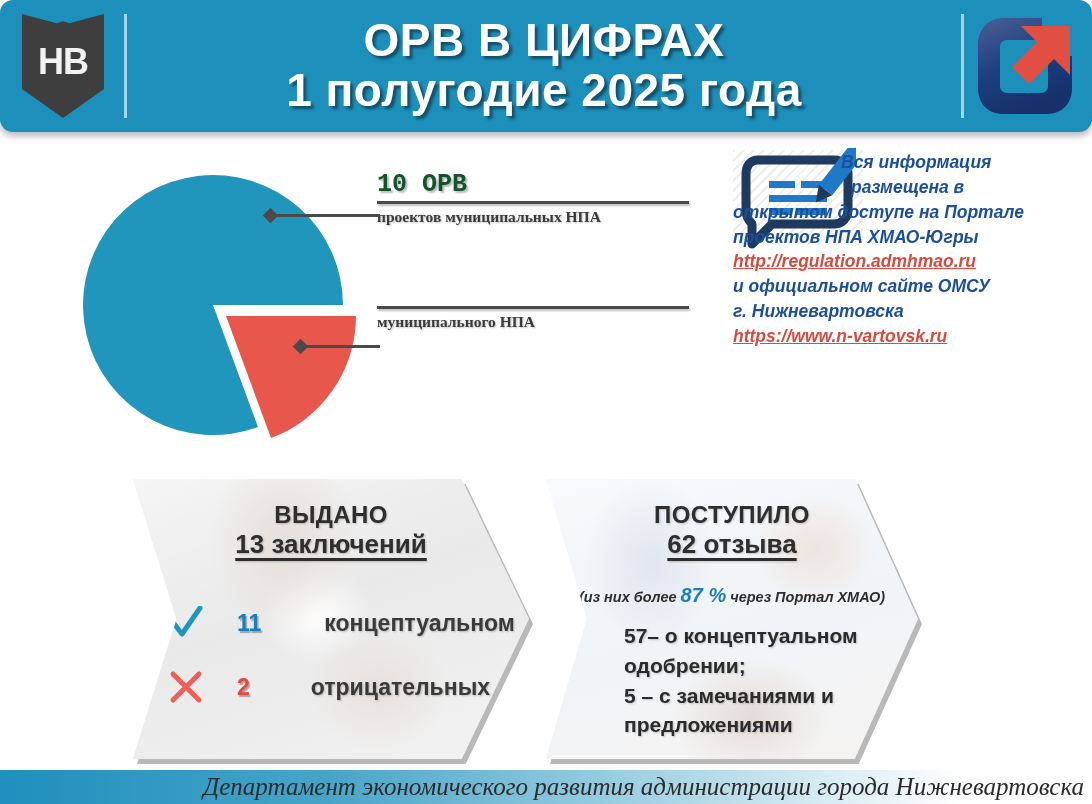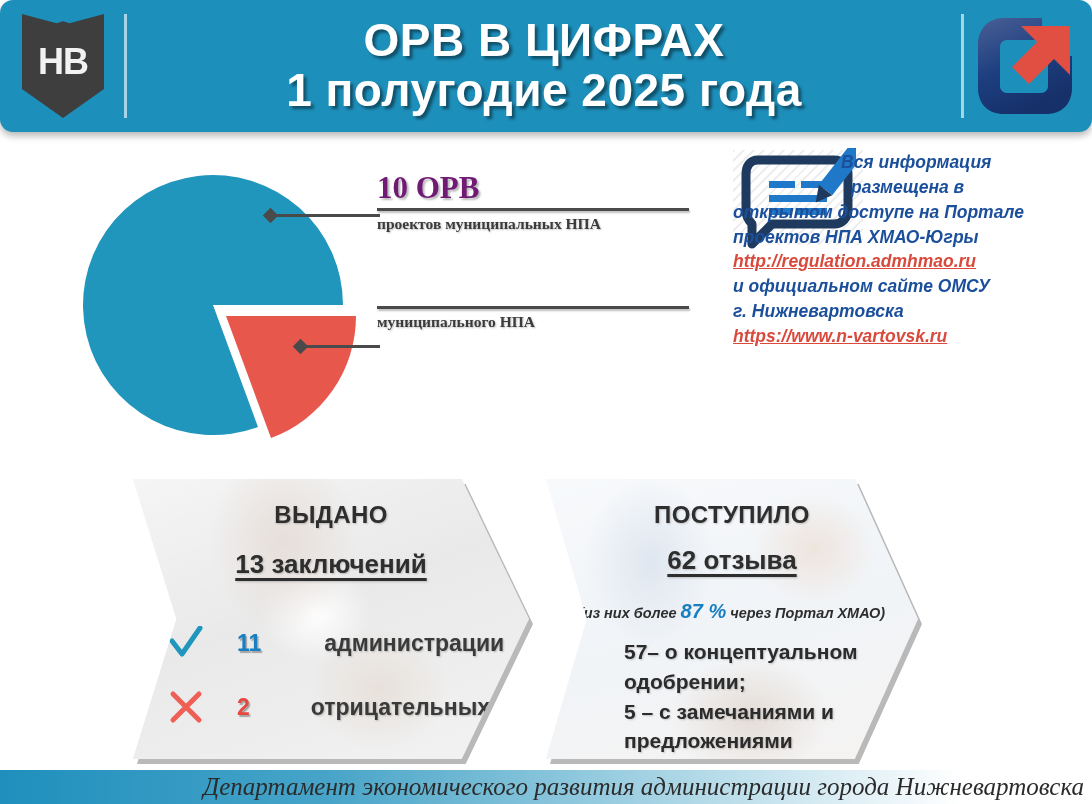--- a/index.html
+++ b/index.html
@@ -61,22 +61,22 @@
   }
 
   
   .pie-wrap{
     position:absolute; left:55px; top:150px; width:320px; height:310px;
   }
 
   
   .callout{ position:absolute; }
   .callout .big{
-    font-family:Liberation Serif, serif;
-    font-weight:bold; font-size:31px; color:#701a75;
+    font-family:Liberation Mono, monospace;
+    font-weight:bold; font-size:25px; color:#14532d;
     text-shadow:2px 2px 2px rgba(0,0,0,.28);
     line-height:1.05; white-space:nowrap;
   }
   .callout .rule{
     height:3px; background:#4a4a4a; margin:3px 0 4px 0;
     box-shadow:1px 2px 2px rgba(0,0,0,.25);
   }
   .callout .small{
     font-family:Liberation Serif, serif;
     font-weight:bold; font-size:15.5px; color:#3b3b3b;
@@ -288,31 +288,31 @@
 <div class="chev-shadow" id="chev-left-sh"></div>
 <div class="chev" id="chev-left">
   <div class="chev-photo" style="background:
          radial-gradient(ellipse 120px 150px at 38% 22%, #c9b7ac 0%, rgba(201,183,172,0) 62%),
          radial-gradient(ellipse 110px 95px at 62% 75%, #cbbcae 0%, rgba(203,188,174,0) 64%),
          radial-gradient(ellipse 80px 70px at 46% 48%, #ffffff 0%, rgba(255,255,255,0) 70%),
          linear-gradient(160deg,#e9e9e9 0%, #cfcfcf 45%, #e3e3e3 100%);"></div>
   <div class="chev-veil"></div>
   <div class="chev-inner">
     <div class="panel-title" style="margin-top:22px;">ВЫДАНО</div>
-    <div class="panel-sub" style="margin-top:20px;">13 заключений</div>
+    <div class="panel-sub" style="margin-top:0;">13 заключений</div>
 
     <div class="row-item" style="margin-top:46px; margin-left:30px;">
       <span class="mark">
         <svg width="36" height="34" viewBox="0 0 36 34">
           <path d="M4 15 L14 28 L32 2" fill="none" stroke="#2196bd" stroke-width="5" stroke-linecap="round" stroke-linejoin="round"></path>
         </svg>
       </span>
       <span class="num-blue">11</span>
       <span style="width:7px;"></span>
-      <span>администрации</span>
+      <span>концептуальном</span>
     </div>
 
     <div class="row-item" style="margin-top:30px; margin-left:30px;">
       <span class="mark">
         <svg width="36" height="34" viewBox="0 0 36 34">
           <path d="M5 4 L31 30 M31 4 L5 30" fill="none" stroke="#ee6055" stroke-width="5" stroke-linecap="round"></path>
         </svg>
       </span>
       <span class="num-red">2</span>
       <span style="width:5px;"></span>
@@ -324,21 +324,21 @@
 <div class="chev-shadow" id="chev-right-sh"></div>
 <div class="chev" id="chev-right">
   <div class="chev-photo" style="background:
          radial-gradient(ellipse 100px 130px at 28% 30%, #b9c9dd 0%, rgba(185,201,221,0) 66%),
          radial-gradient(ellipse 95px 85px at 72% 25%, #d8c3b4 0%, rgba(216,195,180,0) 66%),
          radial-gradient(ellipse 120px 90px at 55% 85%, #c3b2a4 0%, rgba(195,178,164,0) 66%),
          linear-gradient(165deg,#eef2f6 0%, #dfe6ee 50%, #e9e5e1 100%);"></div>
   <div class="chev-veil"></div>
   <div class="chev-inner">
     <div class="panel-title" style="margin-top:22px;">ПОСТУПИЛО</div>
-    <div class="panel-sub" style="margin-top:16px;text-align:center;">62 отзыва</div>
+    <div class="panel-sub" style="margin-top:0;text-align:center;">62 отзыва</div>
 
     <div class="note-line" style="margin-top:24px;">
       <span>(из них более</span>
       <span class="pct">87 %</span>
       <span>через Портал ХМАО)</span>
     </div>
 
     <div style="margin-top:14px; padding-left:78px;">
       <div class="list-line">57– о концептуальном</div>
       <div class="list-line">одобрении;</div>

